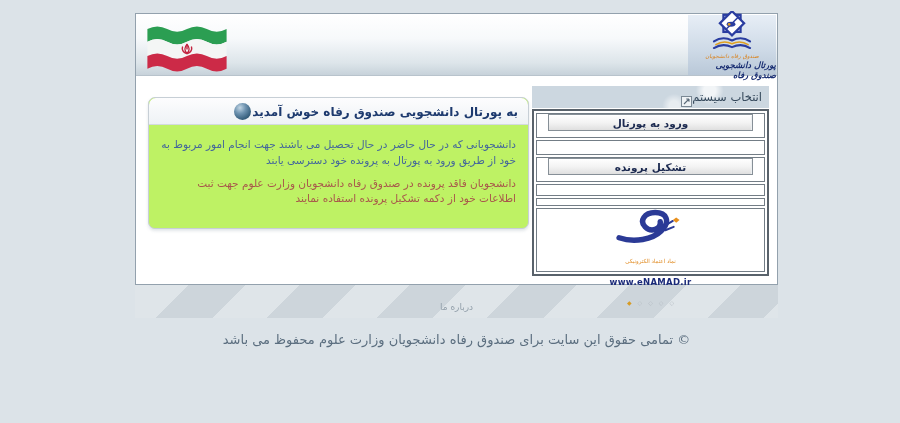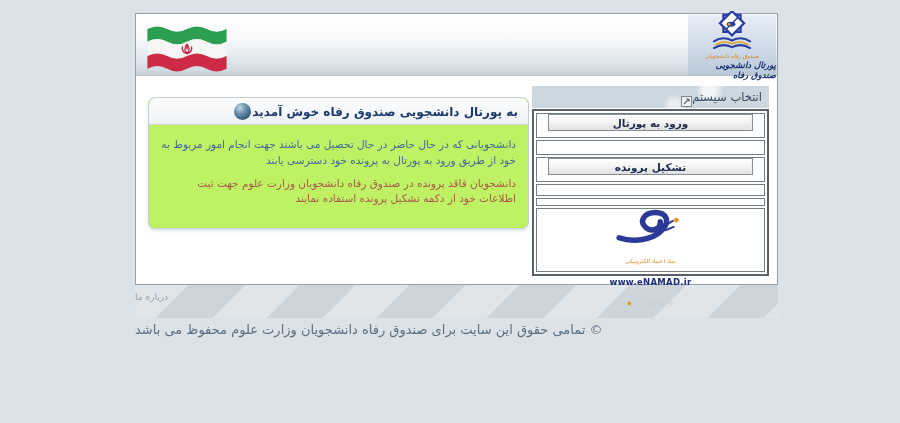--- a/index.html
+++ b/index.html
@@ -104,21 +104,21 @@
   }
   .welcome-body { padding: 5px 12px 14px; direction: rtl; }
   .welcome-body p { font-size: 10.5px; line-height: 1.5; text-align: right; margin: 7px 0; }
   .p-blue { color: #44679b; }
   .p-red  { color: #a8574b; }
 
   
   .site-footer {
     height: 33px;
     background: repeating-linear-gradient(135deg, #dfe5e9 0px, #dfe5e9 38px, #cdd5db 38px, #cdd5db 78px);
-    text-align: left; padding-top: 0;
+    text-align: center; padding-top: 10px;
   }
   .about-link { font-size: 9px; color: #93a0ab; display: inline-block; cursor: pointer; }
   .copyright { font-size: 13px; color: #5b6e7f; direction: rtl; margin-top: 18px; }
 </style>
 </head>
 <body>
 
 <div class="page-wrap">
 
   <div class="main-window">

